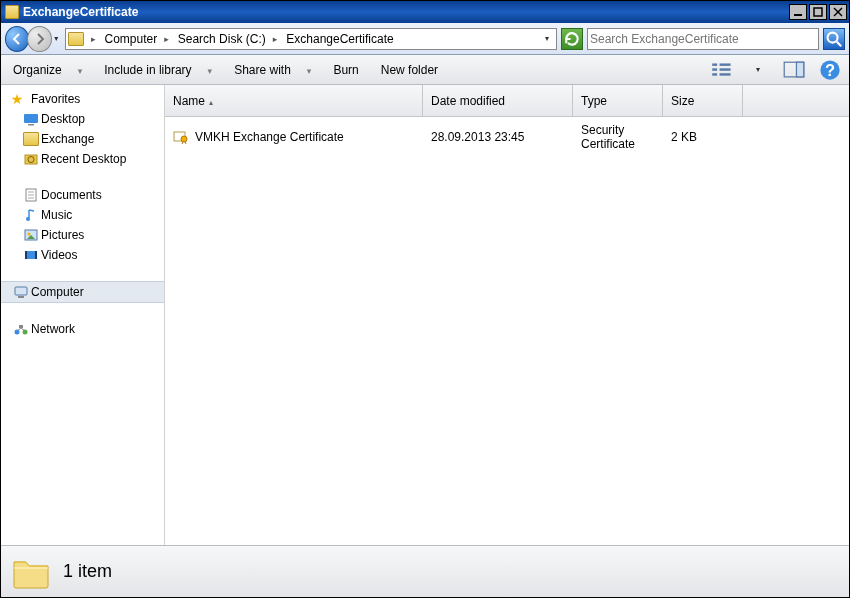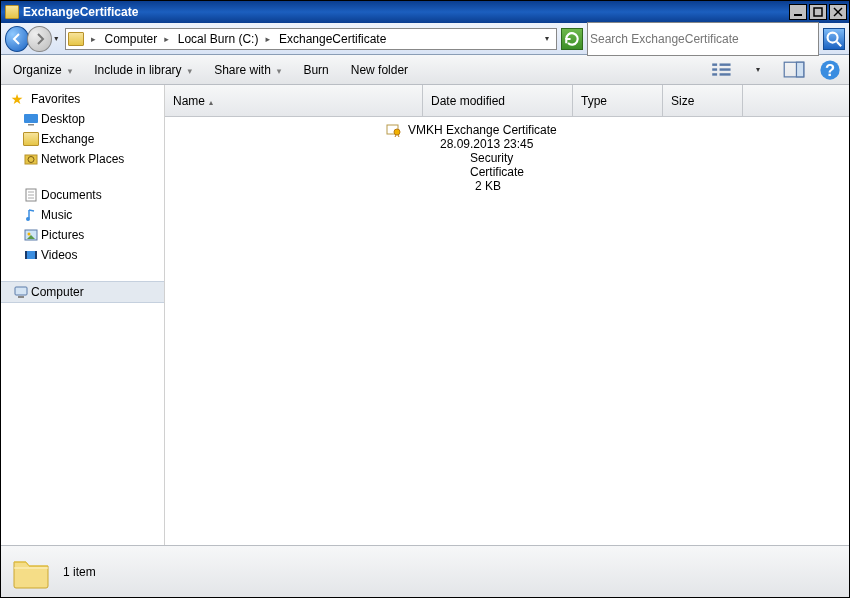--- a/index.html
+++ b/index.html
@@ -21,27 +21,27 @@
 .navbtn.fwd { background: radial-gradient(circle at 30% 30%, #eee, #bbb); border: 1px solid #888; margin-left: -2px; }
 .navbtn svg { width: 14px; height: 14px; }
 .navdrop { width: 10px; height: 20px; display:flex; align-items:center; justify-content:center; cursor:pointer; }
 .addrbar { flex: 1; height: 22px; background: #fff; border: 1px solid #888; display: flex; align-items: center; padding: 0 2px; gap: 2px; }
 .addrbar .ico-folder { width: 16px; height: 14px; background: linear-gradient(#f7e39a, #e6c547); border: 1px solid #b8922a; border-radius: 1px; }
 .crumb { display: flex; align-items: center; gap: 4px; padding: 0 2px; height: 18px;}
 .crumb-sep::after { content: "▸"; color: #555; font-size: 9px; margin: 0 3px; }
 .crumb span.txt { white-space: nowrap; }
 .addr-drop { width: 14px; display:flex; justify-content:center; align-items:center; margin-left:auto; }
 .refreshbtn { width: 22px; height: 22px; background: linear-gradient(#6db84c,#3d8f28); border: 1px solid #2e6b1e; display:flex; align-items:center; justify-content:center; cursor:pointer; }
-.searchbox { width: 232px; height: 22px; background: #fff; border: 1px solid #888; display: flex; align-items: center; padding: 16px 2px; }
+.searchbox { width: 232px; height: 22px; background: #fff; border: 1px solid #888; display: flex; align-items: center; padding: 4px 2px; }
 .searchbox input { border: none; outline: none; flex: 1; color: #888; font-size: 12px; }
 .searchgo { width: 22px; height: 22px; background: linear-gradient(#7dbaf7,#1a62c2); border:1px solid #134b94; display:flex; align-items:center; justify-content:center; cursor:pointer; }
 
 
 .toolbar { background: linear-gradient(#f6f7f8, #e3e5e8); height: 30px; display: flex; align-items: center; padding: 0 8px; border-bottom: 1px solid #b9bdc3; gap: 14px; }
-.tbtn { display: flex; align-items: center; gap: 4px; padding: 2px 4px; cursor:pointer; }
+.tbtn { display: flex; align-items: center; gap: 14px; padding: 2px 4px; cursor:pointer; }
 .tbtn .arr::after { content: "▾"; font-size: 9px; color: #333; opacity: 0.6; margin-left: 2px; }
 .tspacer { flex: 1; }
 .tbico { width: 22px; height: 18px; display:flex; align-items:center; justify-content:center; cursor:pointer; }
 
 
 .main { display: flex; height: calc(100% - 22px - 32px - 30px - 52px); background: #fff; }
 .sidebar { width: 164px; background: #fff; border-right: 1px solid #d0d0d0; overflow-y: auto; padding: 4px 0; }
 .sb-group { margin-bottom: 16px; }
 .sb-head { display: flex; align-items: center; gap: 6px; padding: 3px 8px; }
 .sb-item { display: flex; align-items: center; gap: 2px; padding: 3px 8px 3px 22px; cursor:pointer; }
@@ -53,32 +53,32 @@
 .colheaders { display: flex; background: linear-gradient(#f6f7f8,#e6e8eb); border-bottom: 1px solid #c3c6cb; height: 32px; }
 .ch { border-right: 1px solid #c3c6cb; padding: 3px 8px; font-size: 12px; display:flex; align-items:center; gap:4px; cursor:pointer; }
 .ch.name { width: 258px; }
 .ch.date { width: 150px; }
 .ch.type { width: 90px; }
 .ch.size { width: 80px; }
 .ch.last { flex:1; border-right:none; }
 .sort-arr::after { content:"▴"; font-size:8px; color:#666; }
 
 .filelist { flex:1; background:#fff; }
-.row { display:flex; padding: 6px 0; align-items:center; cursor:pointer;flex-direction:column; }
+.row { display:flex; padding: 6px 0; align-items:center; cursor:pointer; }
 .cell { padding: 0 8px; }
 .cell.name { width: 258px; display:flex; align-items:center; gap:6px; }
 .cell.date { width: 150px; }
 .cell.type { width: 90px; }
 .cell.size { width: 80px; text-align:left; }
 .cert-ico { width:16px; height:14px; display:flex; align-items:center; justify-content:center; }
 
 
 .status { height: 52px; background: linear-gradient(#f6f7f8,#e3e5e8); border-top:1px solid #b9bdc3; display:flex; align-items:center; padding: 4px 10px; gap:12px; }
 .status .big-folder { width: 40px; height: 36px; }
-.status .txt { font-size: 12px; text-align: center; }
+.status .txt { font-size: 18px; text-align: center; }
 
 
 .star-ico { color:#f2b200; font-size:14px; line-height:1; }
 .folder-sm { width:16px; height:14px; background: linear-gradient(#f7e39a, #e6c547); border: 1px solid #b8922a; border-radius:1px; }
 </style>
 </head>
 <body>
 
 <div class="titlebar">
   <div class="folder-ico"></div>
@@ -119,21 +119,21 @@
         <span style="font-size:8px;color:#333;">▾</span>
       </div>
   </div>
   <div class="addrbar">
     <div class="ico-folder"></div>
     <div class="crumb crumb-sep"></div>
     <div class="crumb crumb-sep">
         <span class="txt">Computer</span>
       </div>
     <div class="crumb crumb-sep">
-        <span class="txt">Local Burn (C:)</span>
+        <span class="txt">Search Disk (C:)</span>
       </div>
     <div class="crumb">
         <span class="txt">ExchangeCertificate</span>
       </div>
     <div class="addr-drop">
         <span style="font-size:8px;color:#333;">▾</span>
       </div>
   </div>
   <div class="refreshbtn">
       <svg viewBox="0 0 14 14">
@@ -219,21 +219,21 @@
         <span class="sb-ico folder-sm"></span>
         <span>Exchange</span>
       </div>
       <div class="sb-item">
         <span class="sb-ico">
             <svg viewBox="0 0 16 14">
               <rect x="2" y="3" width="12" height="9" fill="#e6c547" stroke="#b8922a"></rect>
               <circle cx="8" cy="7.5" r="3" fill="none" stroke="#7a5a12"></circle>
             </svg>
           </span>
-        <span>Network Places</span>
+        <span>Recent Desktop</span>
       </div>
     </div>
 
     <div class="sb-group">
       <div class="sb-item">
         <span class="sb-ico">
             <svg viewBox="0 0 16 14">
               <rect x="3" y="1" width="10" height="12" fill="#fff" stroke="#888"></rect>
               <line x1="5" y1="4" x2="11" y2="4" stroke="#aaa"></line>
               <line x1="5" y1="7" x2="11" y2="7" stroke="#aaa"></line>
@@ -279,20 +279,34 @@
         <span class="sb-ico">
             <svg viewBox="0 0 16 14">
               <rect x="2" y="2" width="12" height="8" rx="1" fill="#d4e4f4" stroke="#5a7aa8"></rect>
               <rect x="5" y="11" width="6" height="2" fill="#888"></rect>
             </svg>
           </span>
         <span>Computer</span>
       </div>
     </div>
 
+    <div class="sb-group">
+      <div class="sb-item top">
+        <span class="sb-ico">
+            <svg viewBox="0 0 16 14">
+              <circle cx="4" cy="10" r="2.5" fill="#3a8de0"></circle>
+              <circle cx="12" cy="10" r="2.5" fill="#5aaa4a"></circle>
+              <rect x="6" y="3" width="4" height="3" fill="#888"></rect>
+              <line x1="8" y1="6" x2="4" y2="9" stroke="#888"></line>
+              <line x1="8" y1="6" x2="12" y2="9" stroke="#888"></line>
+            </svg>
+          </span>
+        <span>Network</span>
+      </div>
+    </div>
   </div>
 
   <div class="content">
     <div class="colheaders">
       <div class="ch name">
           <span>Name</span>
           <span class="sort-arr"></span>
         </div>
       <div class="ch date">
           <span>Date modified</span>

